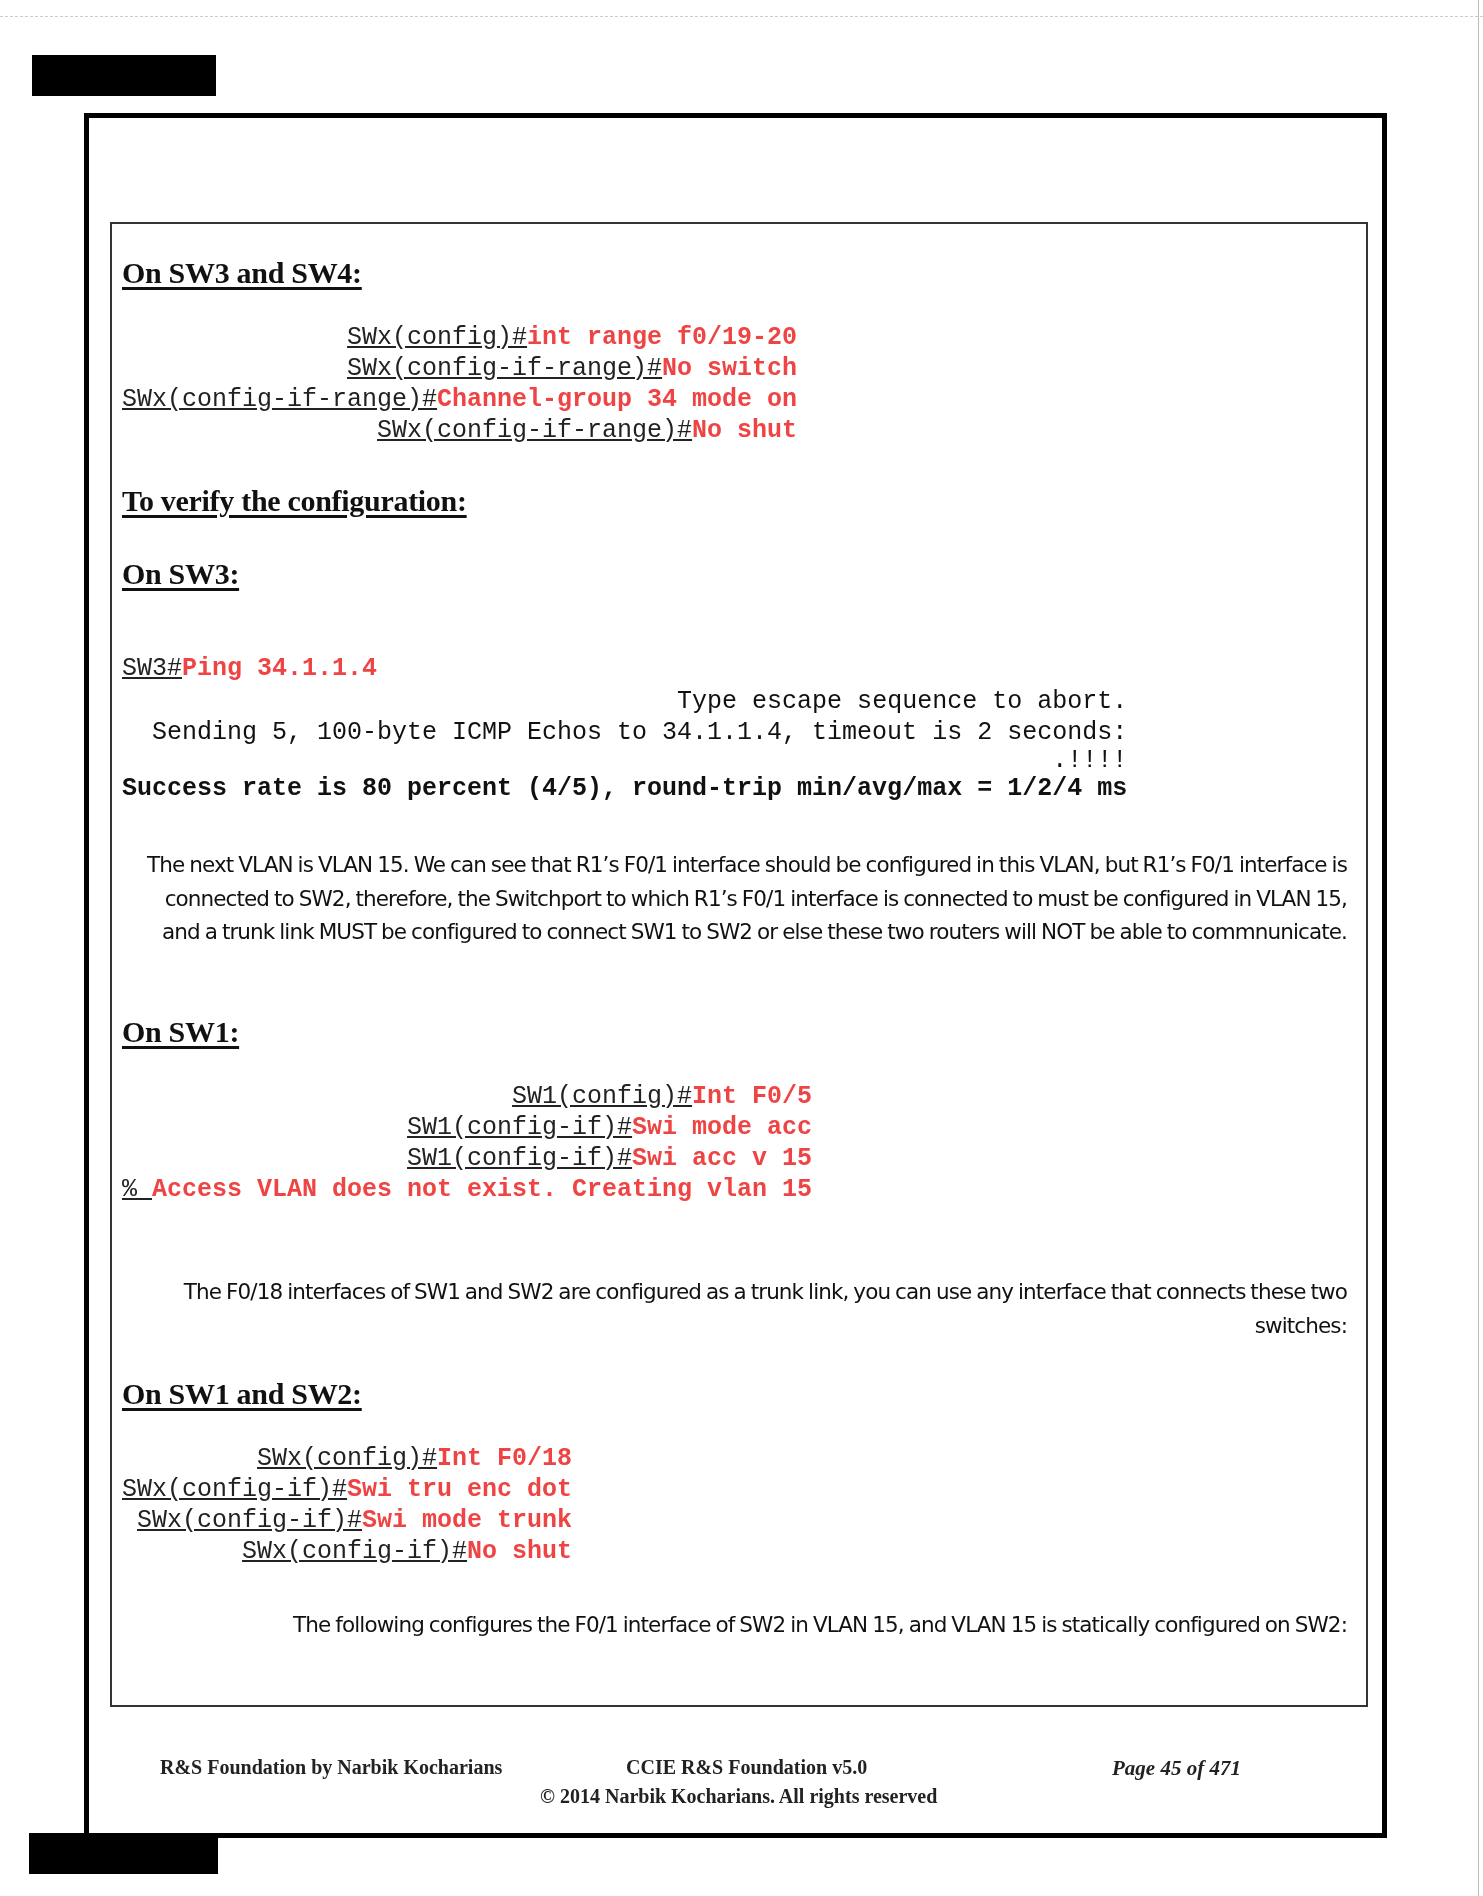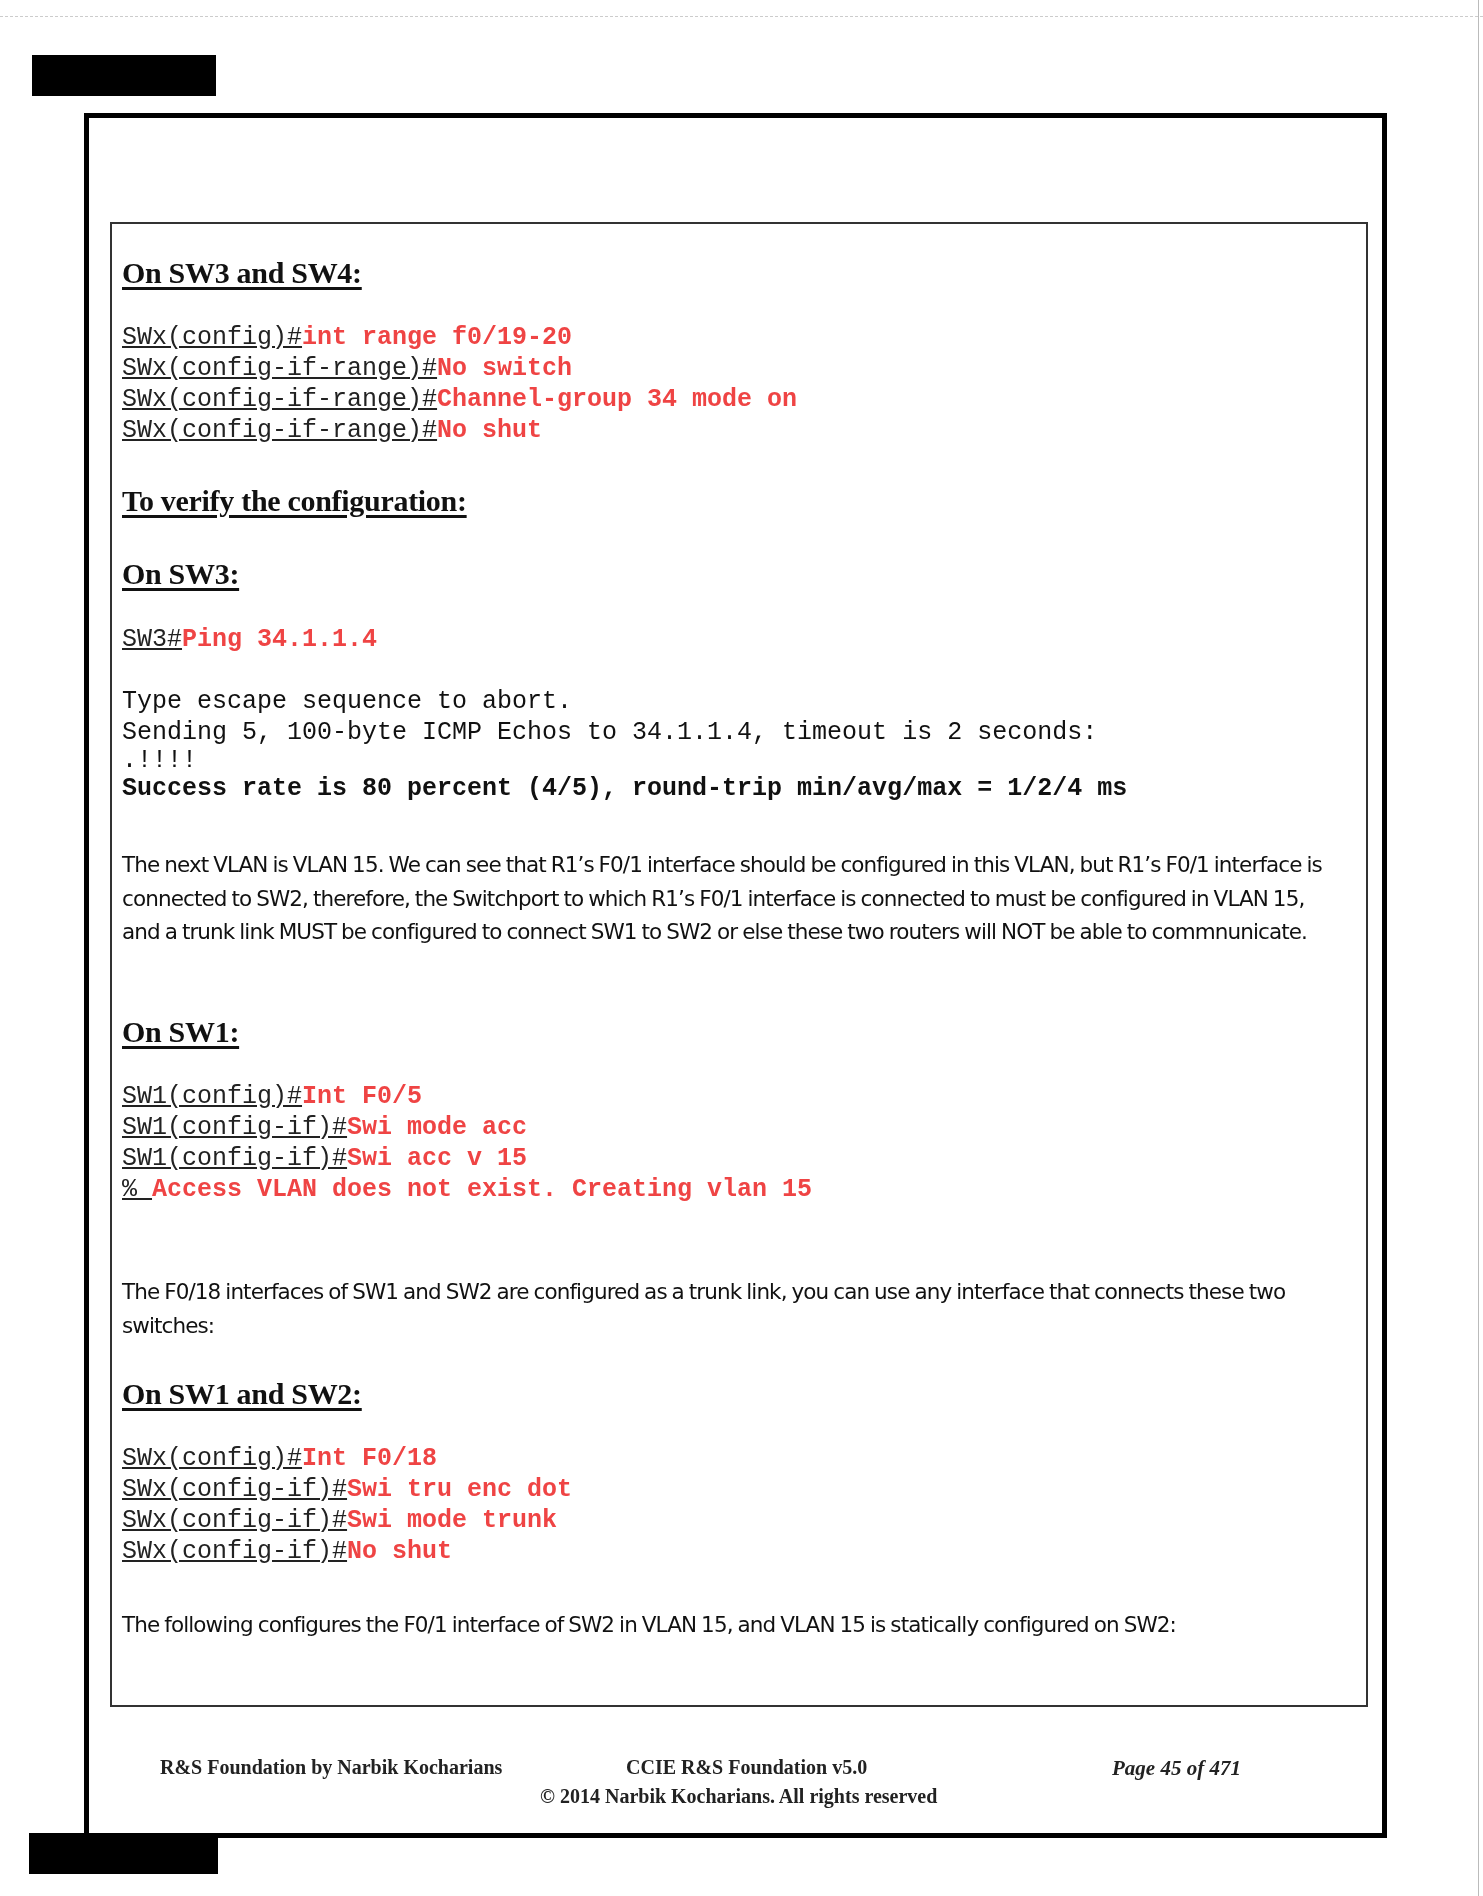--- a/index.html
+++ b/index.html
@@ -2,21 +2,21 @@
 <html><head>
 <meta charset="utf-8">
 <style>
   html, body { margin:0; padding:0; background:#ffffff; }
   body { width:1483px; height:1896px; position:relative; overflow:hidden; color:#111; }
   .redact { position:absolute; background:#000; }
   .outer { position:absolute; left:84px; top:113px; width:1293px; height:1715px; border:5px solid #000; box-sizing:content-box; }
   .inner { position:absolute; left:110px; top:222px; width:1254px; height:1481px; border:2px solid #333; }
   .scanline { position:absolute; left:1478px; top:0; width:1px; height:1896px; background:#bbb; }
   .topdash { position:absolute; left:0; top:16px; width:1483px; height:1px; border-top:1px dashed #ccc; }
-  .blk { position:absolute; left:122px; }
+  .blk { position:absolute; left:122px;text-align:right; }
   h2.head { margin:0; font-family:"Liberation Serif", serif; font-weight:bold; font-size:30px; text-decoration:underline; text-underline-offset:4px; letter-spacing:-0.3px; }
   .code { font-family:"Liberation Mono", monospace; font-size:25px; line-height:31px; white-space:pre; margin:0; }
   .code .p { font-weight:normal; color:#222;text-decoration:underline; }
   .code .c { font-weight:bold; color:#ef4444; }
   .para { font-family:"DejaVu Sans", sans-serif; font-size:21.5px; line-height:33.5px; width:1225px; margin:0; letter-spacing:-0.9px; word-spacing:-1px; }
   .footer { position:absolute; font-family:"Liberation Serif", serif; font-weight:bold; font-size:20px; color:#222; white-space:nowrap; }
   .footer.page { font-style:italic; font-weight:bold; font-size:21px; }
 </style>
 </head>
 <body>
@@ -38,21 +38,21 @@
   <div class="code"><span class="p">SWx(config-if-range)#</span><span class="c">No shut</span></div>
 </div>
 
 <div class="blk" style="top:484px;">
   <h2 class="head">To verify the configuration:</h2>
 </div>
 
 <div class="blk" style="top:557px;">
   <h2 class="head">On SW3:</h2>
 </div>
-<div class="blk" style="top:624px;">
+<div class="blk" style="top:653px;">
   <div class="code"><span class="p">SW3#</span><span class="c">Ping 34.1.1.4</span></div>
 </div>
 <div class="blk" style="top:686px;">
   <div class="code">Type escape sequence to abort.</div>
   <div class="code">Sending 5, 100-byte ICMP Echos to 34.1.1.4, timeout is 2 seconds:</div>
   <div class="code" style="line-height:25px;">.!!!!</div>
   <div class="code c" style="font-weight:bold;">Success rate is 80 percent (4/5), round-trip min/avg/max = 1/2/4 ms</div>
 </div>
 
 <div class="blk" style="top:848px;">

